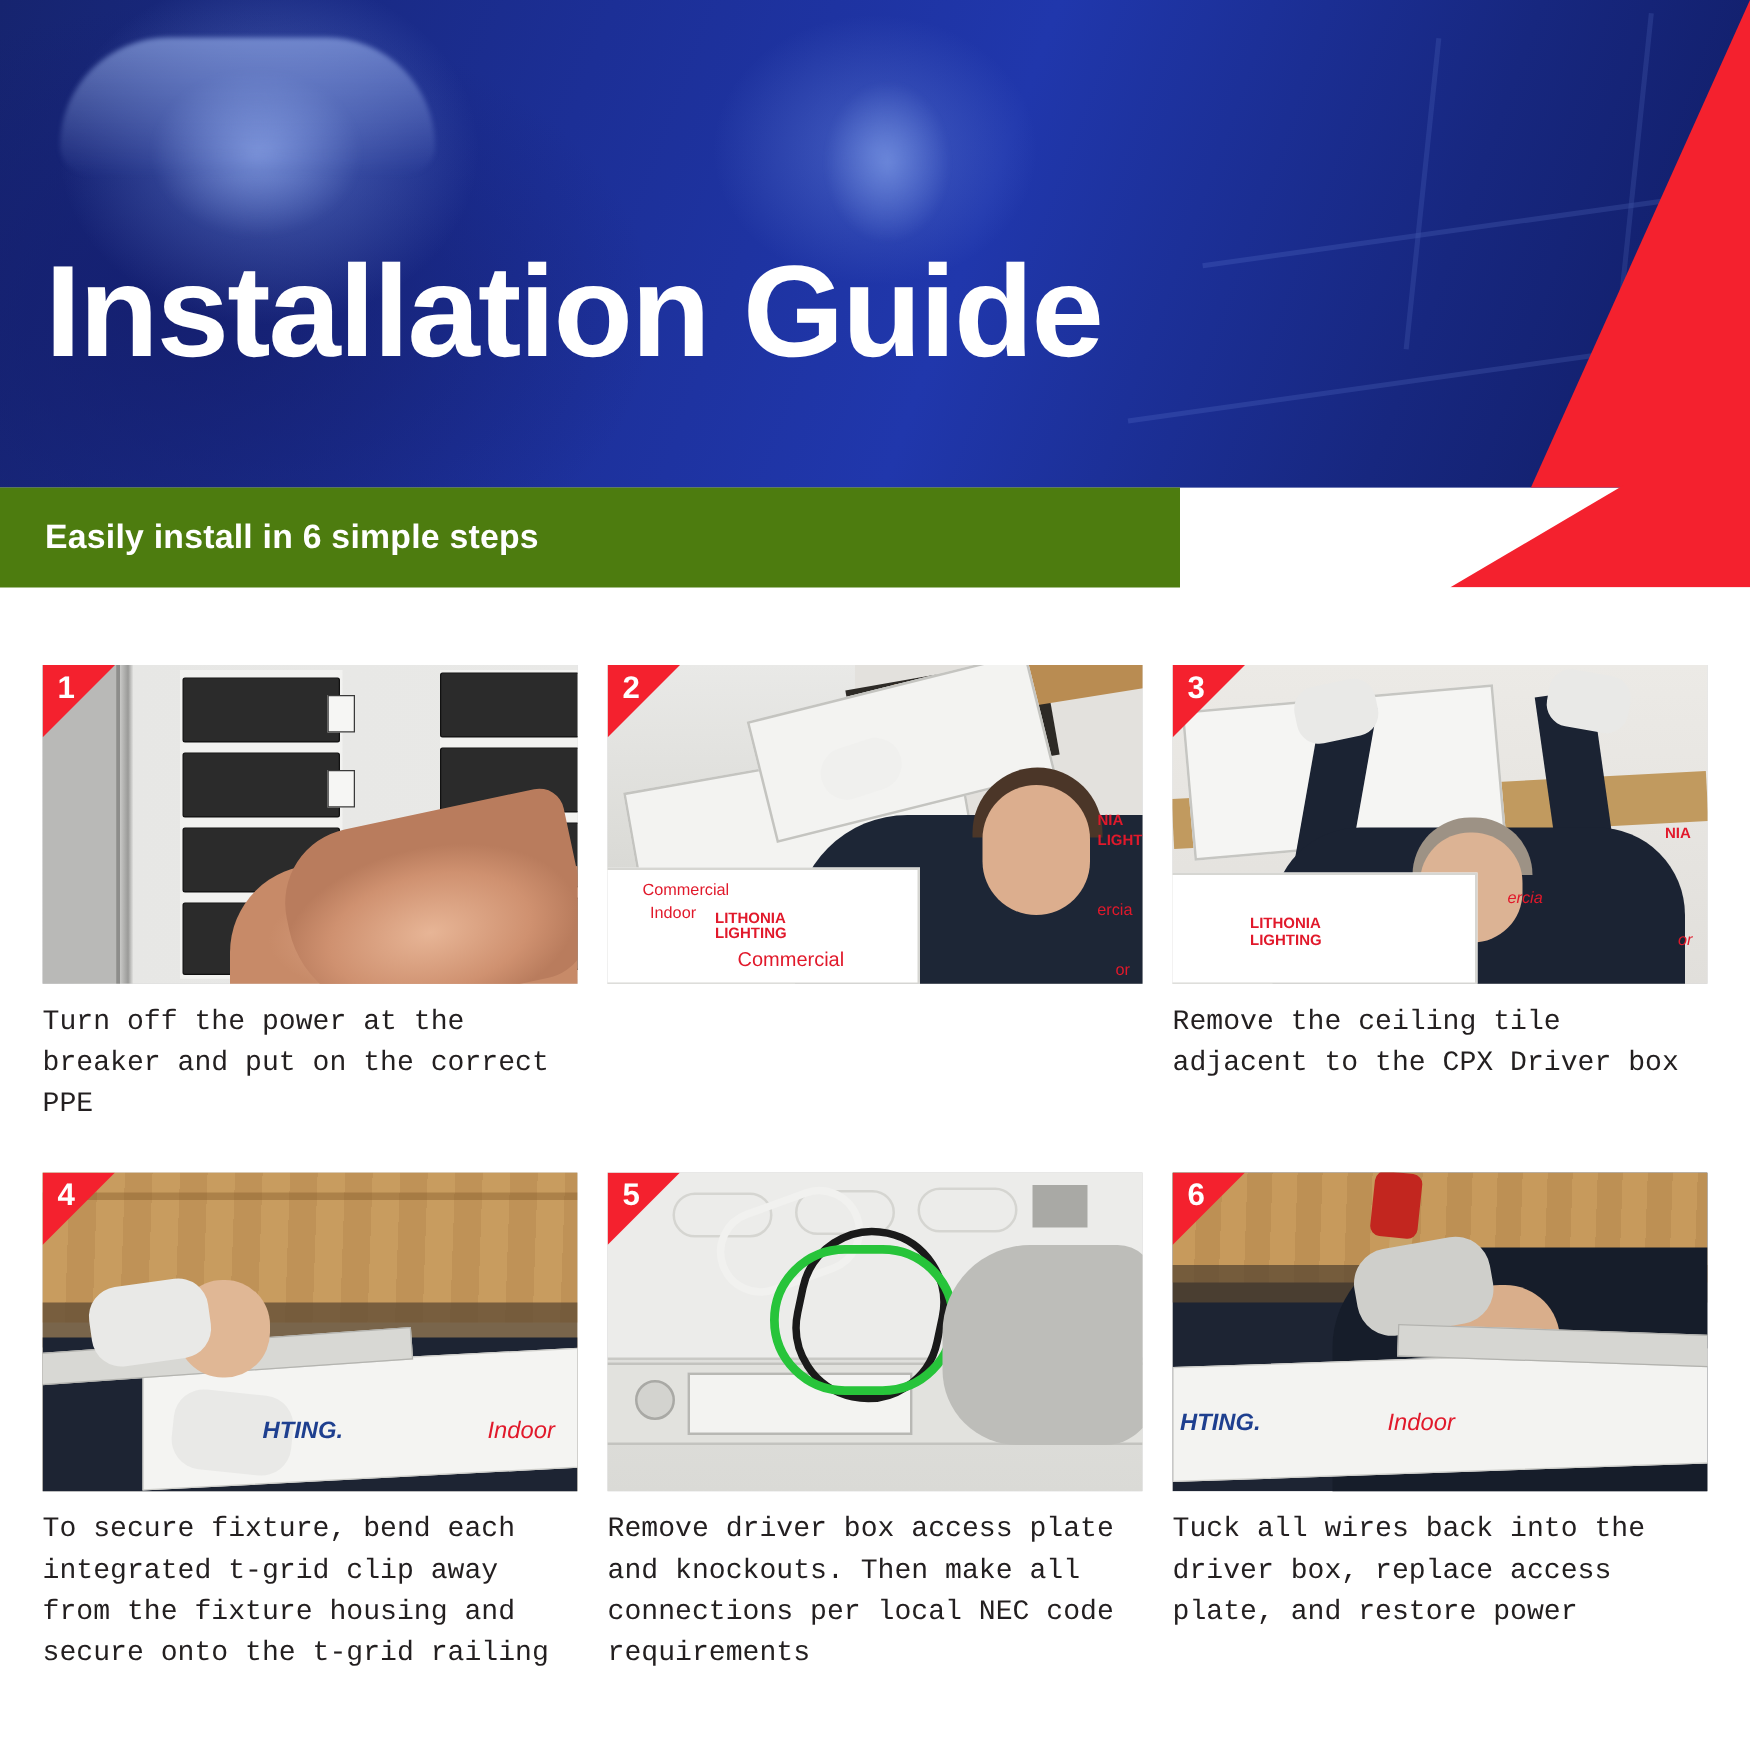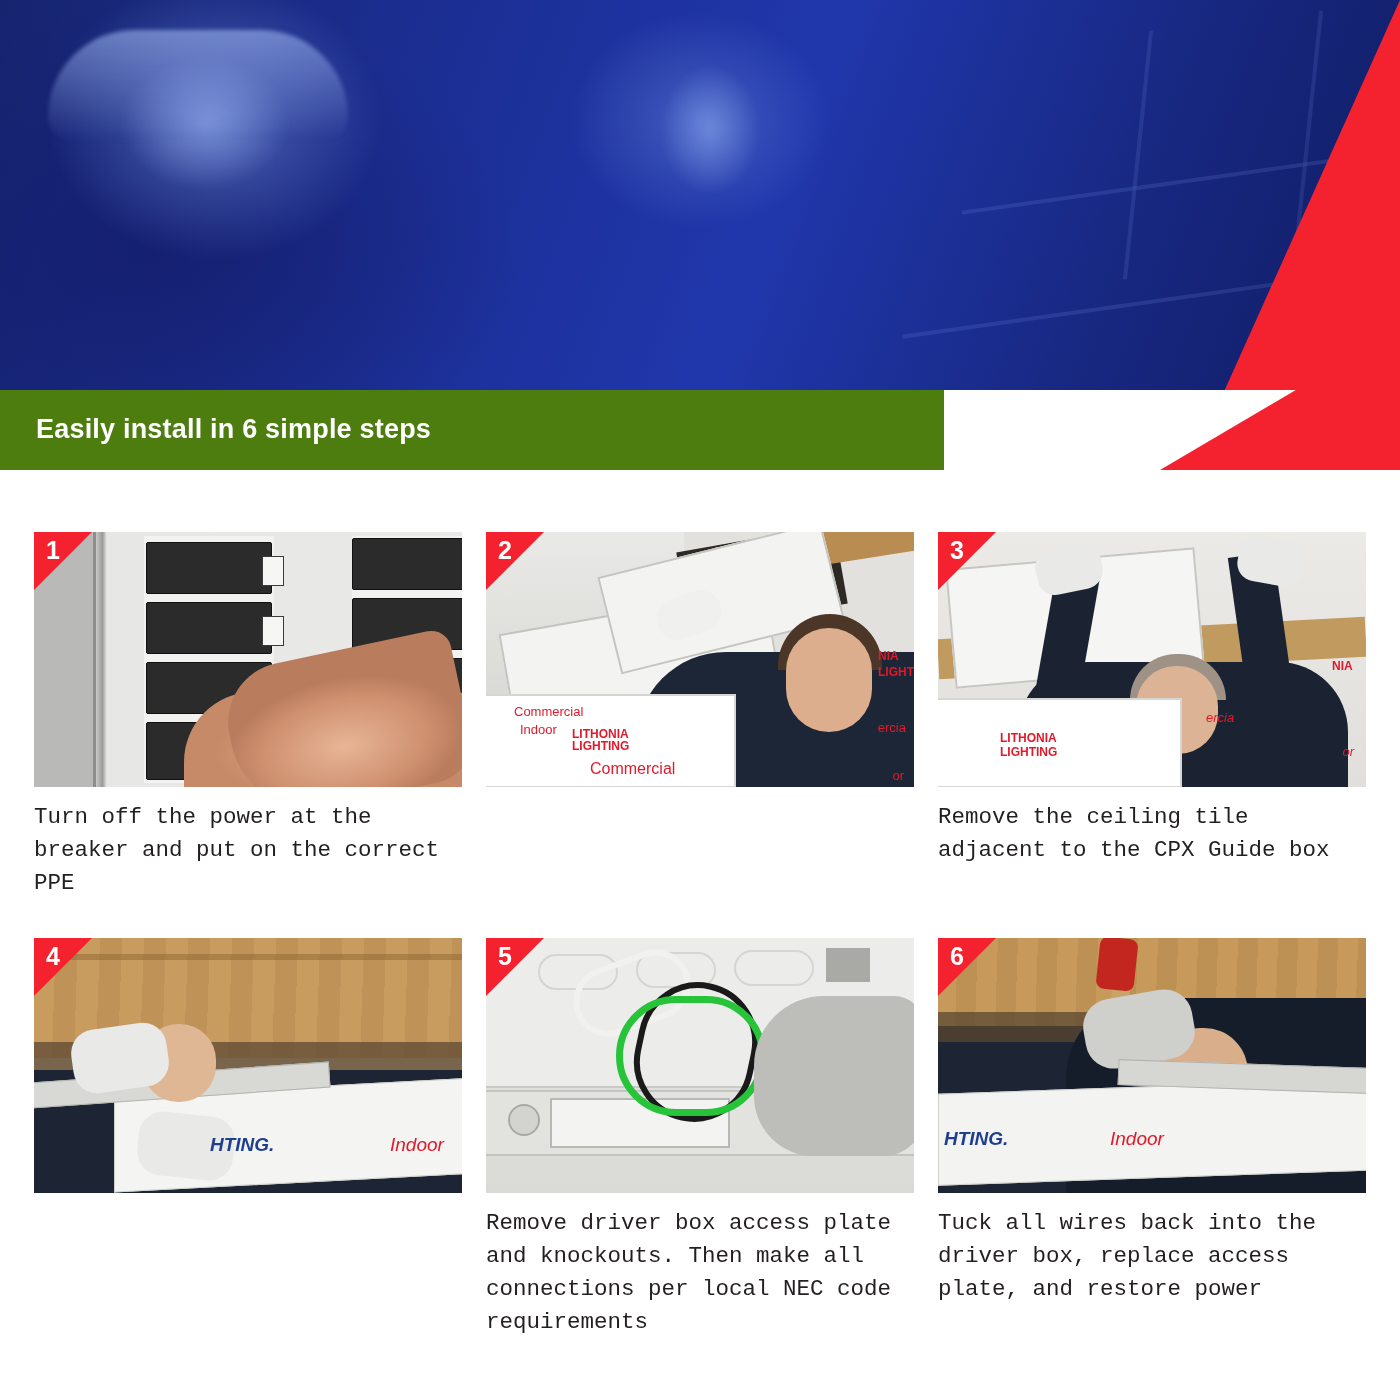--- a/index.html
+++ b/index.html
@@ -272,20 +272,21 @@
   <div class="hero">
     <div class="hero-photo"></div>
     <div class="hero-figure-head"></div>
     <div class="hero-helmet"></div>
     <div class="hero-hand"></div>
     <div class="hero-grid-lines">
       <div class="hero-grid-v1"></div>
       <div class="hero-grid-v2"></div>
     </div>
     <div class="hero-red"></div>
+    <div class="hero-title">Installation Guide</div>
   </div>
   <div class="hero-red-lower"></div>
 
   <div class="subbar">
     <div class="subbar-text">Easily install in 6 simple steps</div>
   </div>
 
   <div class="steps">
 
     <div class="step">
@@ -360,21 +361,21 @@
           <div class="logo">LITHONIA</div>
           <div class="logo" style="top:214px;">LIGHTING</div>
           <div class="redtxt" style="left:268px;top:178px;">ercia</div>
           <div class="redtxt" style="right:12px;top:212px;">or</div>
           <div class="logo" style="left:394px;top:128px;">NIA</div>
         </div>
         <div class="badge">
           <span>3</span>
         </div>
       </div>
-      <div class="caption">Remove the ceiling tile adjacent to the CPX Guide box</div>
+      <div class="caption">Remove the ceiling tile adjacent to the CPX Driver box</div>
     </div>
 
     <div class="step">
       <div class="thumb">
         <div class="art4">
           <div class="woodtop"></div>
           <div class="woodgrain"></div>
           <div class="shadow"></div>
           <div class="bg"></div>
           <div class="fix"></div>
@@ -382,20 +383,21 @@
           <div class="face"></div>
           <div class="glove g1"></div>
           <div class="glove g2"></div>
           <div class="logo">HTING.</div>
           <div class="indoor">Indoor</div>
         </div>
         <div class="badge">
           <span>4</span>
         </div>
       </div>
+      <div class="caption">To secure fixture, bend each integrated t-grid clip away from the fixture housing and secure onto the t-grid railing</div>
     </div>
 
     <div class="step">
       <div class="thumb">
         <div class="art5">
           <div class="plate"></div>
           <div class="oval" style="left:52px;top:16px;"></div>
           <div class="oval" style="left:150px;top:14px;"></div>
           <div class="oval" style="left:248px;top:12px;"></div>
           <div class="tab"></div>

